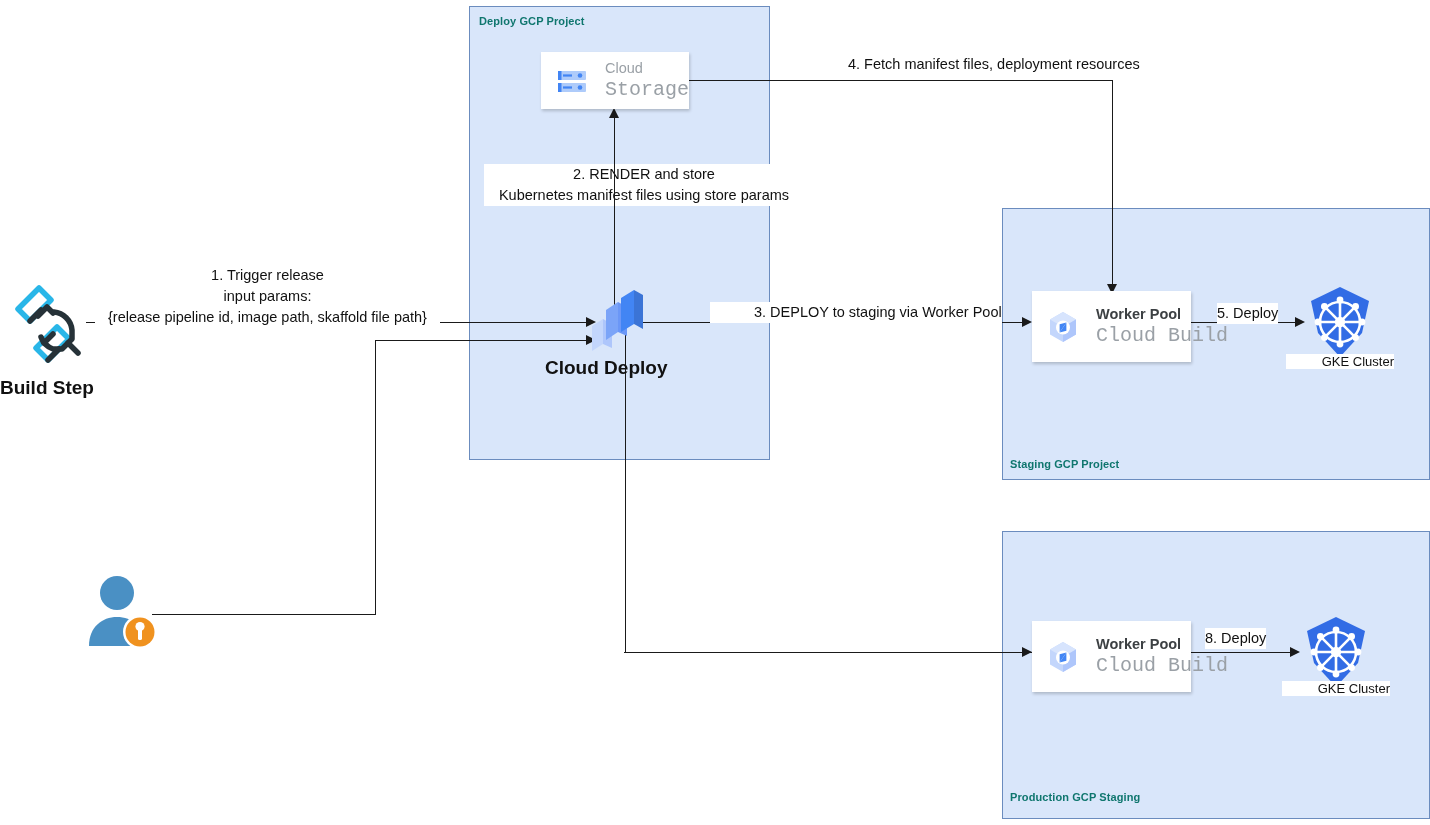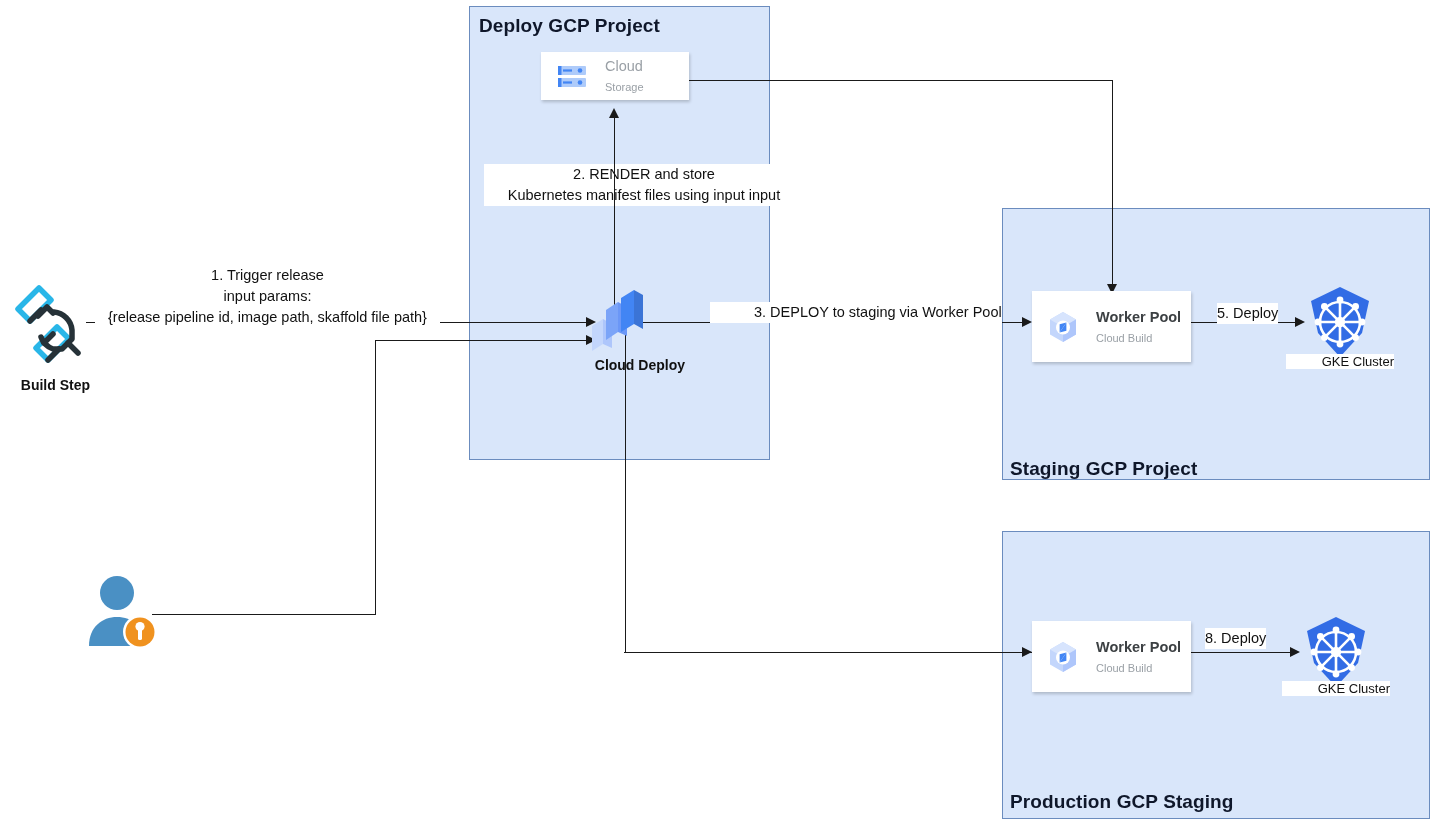--- a/index.html
+++ b/index.html
@@ -21,23 +21,23 @@
 
   
   .project-box {
     position: absolute;
     background: #d9e6fa;
     border: 1px solid #6b8cbe;
     box-sizing: border-box;
   }
   .project-label {
     position: absolute;
-    font-size: 19px;
+    font-size: 11px;
     font-weight: bold;
-    color: #0f172a;
+    color: #0f766e;
     letter-spacing: 0.1px;
     white-space: nowrap;
   }
 
   
   .card {
     position: absolute;
     background: #ffffff;
     box-sizing: border-box;
     box-shadow: 1px 2px 3px rgba(0,0,0,0.20);
@@ -55,23 +55,24 @@
     margin-left: 16px;
     line-height: 1.22;
   }
   .card-title {
     font-size: 14.5px;
     color: #3c4043;
     white-space: nowrap;
     font-weight: bold;
   }
   .card-sub {
-    font-size: 11px;
+    font-size: 20px;
     color: #9aa0a6;
     white-space: nowrap;
+    font-family: Liberation Mono, monospace;
   }
   .card-title-muted {
     font-size: 14.5px;
     color: #9aa0a6;
     white-space: nowrap;
   }
 
   
   .ln-h {
     position: absolute;
@@ -113,25 +114,25 @@
     background: #ffffff;
     white-space: nowrap;
     line-height: 1.45;
   }
   .caption.multi { text-align: center; white-space: pre-line; }
   .caption.plain { background: transparent; }
 
   
   .node-label {
     position: absolute;
-    font-size: 14px;
+    font-size: 19px;
     font-weight: bold;
     color: #111111;
     white-space: nowrap;
-    text-align: right;
+    text-align: left;
   }
   .node-label-n {
     position: absolute;
     font-size: 13px;
     color: #111111;
     background: #ffffff;
     white-space: nowrap;
     text-align: right;
   }
 </style>
@@ -139,21 +140,21 @@
 <body>
 
 <div id="canvas">
 
   <div class="project-box" style="left:469px; top:6px; width:301px; height:454px;"></div>
 
   <div class="project-box" style="left:1002px; top:208px; width:428px; height:272px;"></div>
 
   <div class="project-box" style="left:1002px; top:531px; width:428px; height:288px;"></div>
 
-  <div class="caption multi" style="left:484px; top:164px; width:320px; text-align:center;"><span>2. RENDER and store</span><br><span>Kubernetes manifest files using input input</span></div>
+  <div class="caption multi" style="left:484px; top:164px; width:320px; text-align:center;"><span>2. RENDER and store</span><br><span>Kubernetes manifest files using store params</span></div>
 
   <div class="project-label" style="left:479px; top:15px;">Deploy GCP Project</div>
   <div class="project-label" style="left:1010px; top:458px;">Staging GCP Project</div>
   <div class="project-label" style="left:1010px; top:791px;">Production GCP Staging</div>
 
   <div class="ln-h" style="left:86px; top:322px; width:508px;"></div>
   <div class="arrow-r" style="left:586px; top:316.5px;"></div>
 
   <div class="ln-h" style="left:152px; top:614px; width:224px;"></div>
   <div class="ln-v" style="left:375px; top:340px; height:275px;"></div>
@@ -177,20 +178,21 @@
   <div class="ln-h" style="left:624px; top:652px; width:408px;"></div>
   <div class="arrow-r" style="left:1022px; top:646.5px;"></div>
 
   <div class="ln-h" style="left:1191px; top:652px; width:105px;"></div>
   <div class="arrow-r" style="left:1290px; top:646.5px;"></div>
 
   <div class="caption multi" style="left:95px; top:265px; width:345px; text-align:center;"><span>1. Trigger release</span><br><span>input params:</span><br><span>{release pipeline id, image path, skaffold file path}</span></div>
 
   <div class="caption" style="left:710px; top:302px;padding-left:44px;">3. DEPLOY to staging via Worker Pool</div>
 
+  <div class="caption" style="left:848px; top:54px;">4. Fetch manifest files, deployment resources</div>
 
   <div class="caption" style="left:1217px; top:303px;">5. Deploy</div>
 
 
 
   <div class="caption" style="left:1205px; top:628px;">8. Deploy</div>
 
   <div class="abs" style="left:8px; top:275px;">
     <span>
       <svg width="78" height="88" viewBox="0 0 78 88" xmlns="http://www.w3.org/2000/svg">
@@ -217,21 +219,21 @@
         <circle cx="32" cy="18" r="17" fill="#4a90c4"></circle>
         <path d="M4 71 C4 52 17 42 32 42 C47 42 60 52 60 71 Z" fill="#4a90c4"></path>
         <circle cx="55" cy="57" r="17" fill="#ffffff"></circle>
         <circle cx="55" cy="57" r="14.5" fill="#f0921f"></circle>
         <circle cx="55" cy="51.5" r="4.6" fill="#ffffff"></circle>
         <rect x="53" y="53" width="4" height="12" rx="1.6" fill="#ffffff"></rect>
       </svg>
     </span>
   </div>
 
-  <div class="card" style="left:541px; top:52px; width:148px; height:48px;">
+  <div class="card" style="left:541px; top:52px; width:148px; height:57px;">
     <span class="card-icon">
       <svg width="34" height="34" viewBox="0 0 34 34" xmlns="http://www.w3.org/2000/svg">
         <rect x="3" y="7" width="28" height="9" rx="1" fill="#aecbfa"></rect>
         <rect x="3" y="7" width="3.5" height="9" fill="#4285f4"></rect>
         <rect x="8" y="10.4" width="9" height="2.2" fill="#4285f4"></rect>
         <circle cx="25" cy="11.5" r="2.3" fill="#4285f4"></circle>
         <rect x="3" y="19" width="28" height="9" rx="1" fill="#aecbfa"></rect>
         <rect x="3" y="19" width="3.5" height="9" fill="#4285f4"></rect>
         <rect x="8" y="22.4" width="9" height="2.2" fill="#4285f4"></rect>
         <circle cx="25" cy="23.5" r="2.3" fill="#4285f4"></circle>

